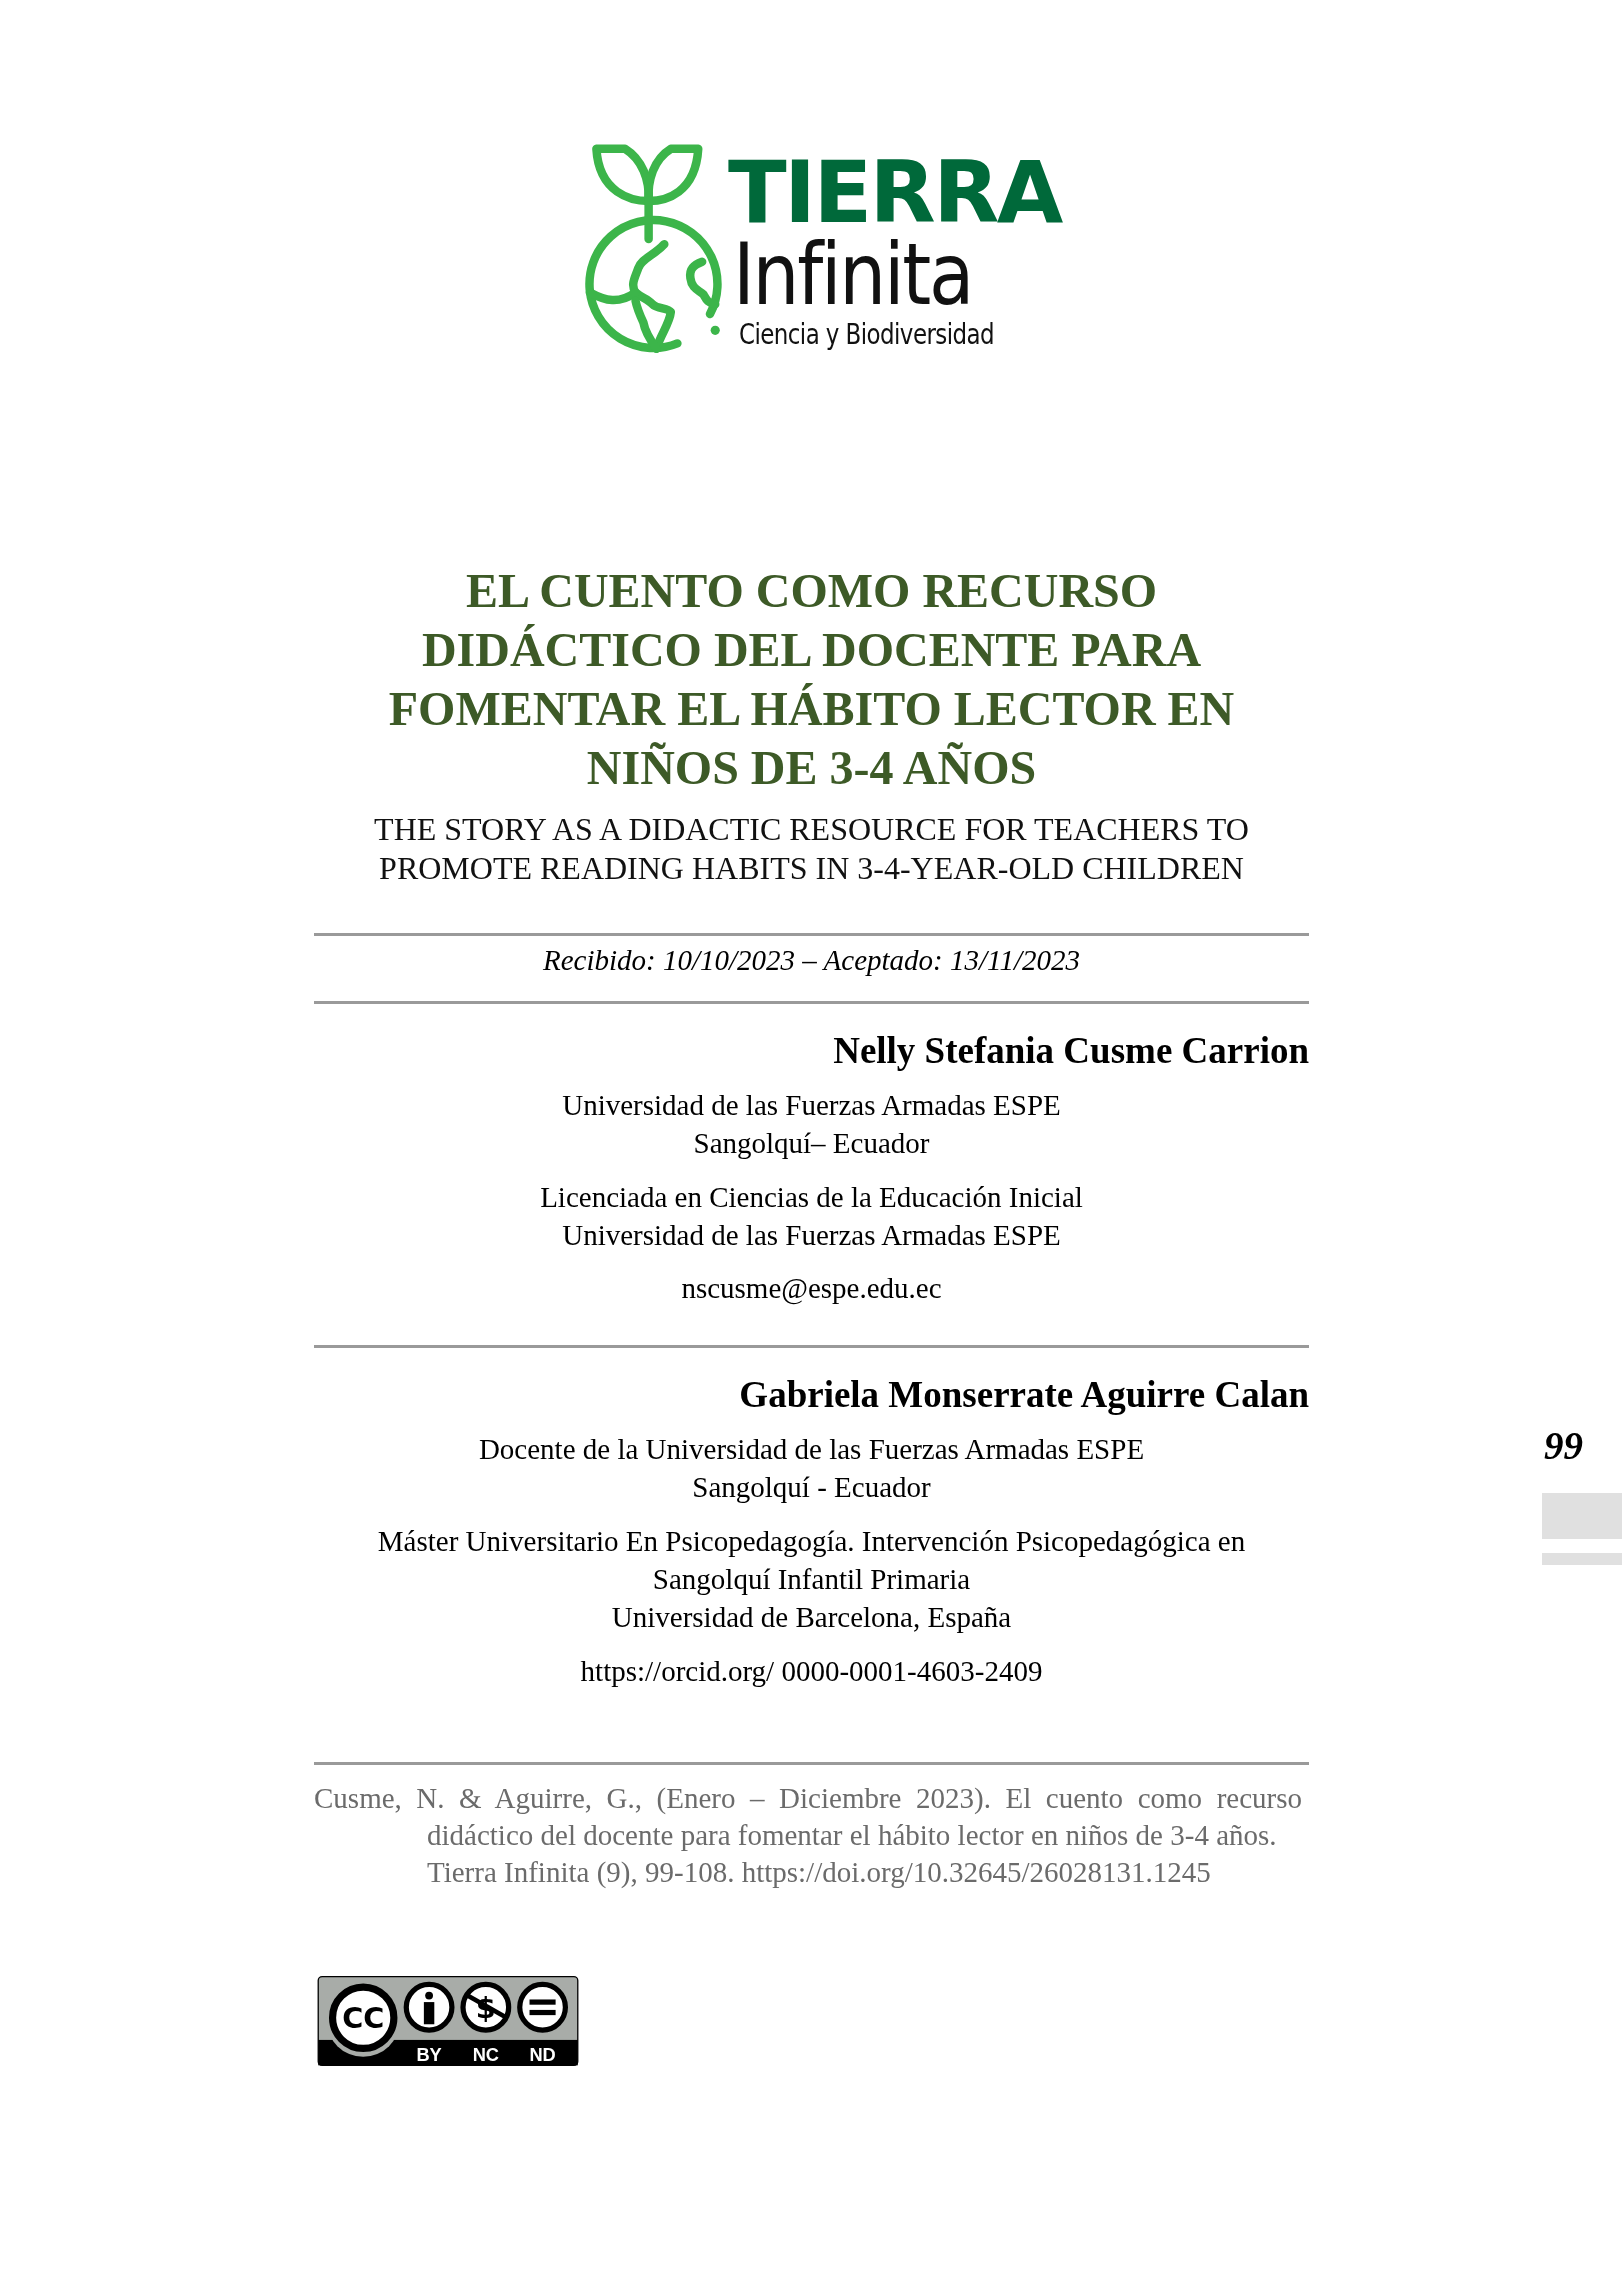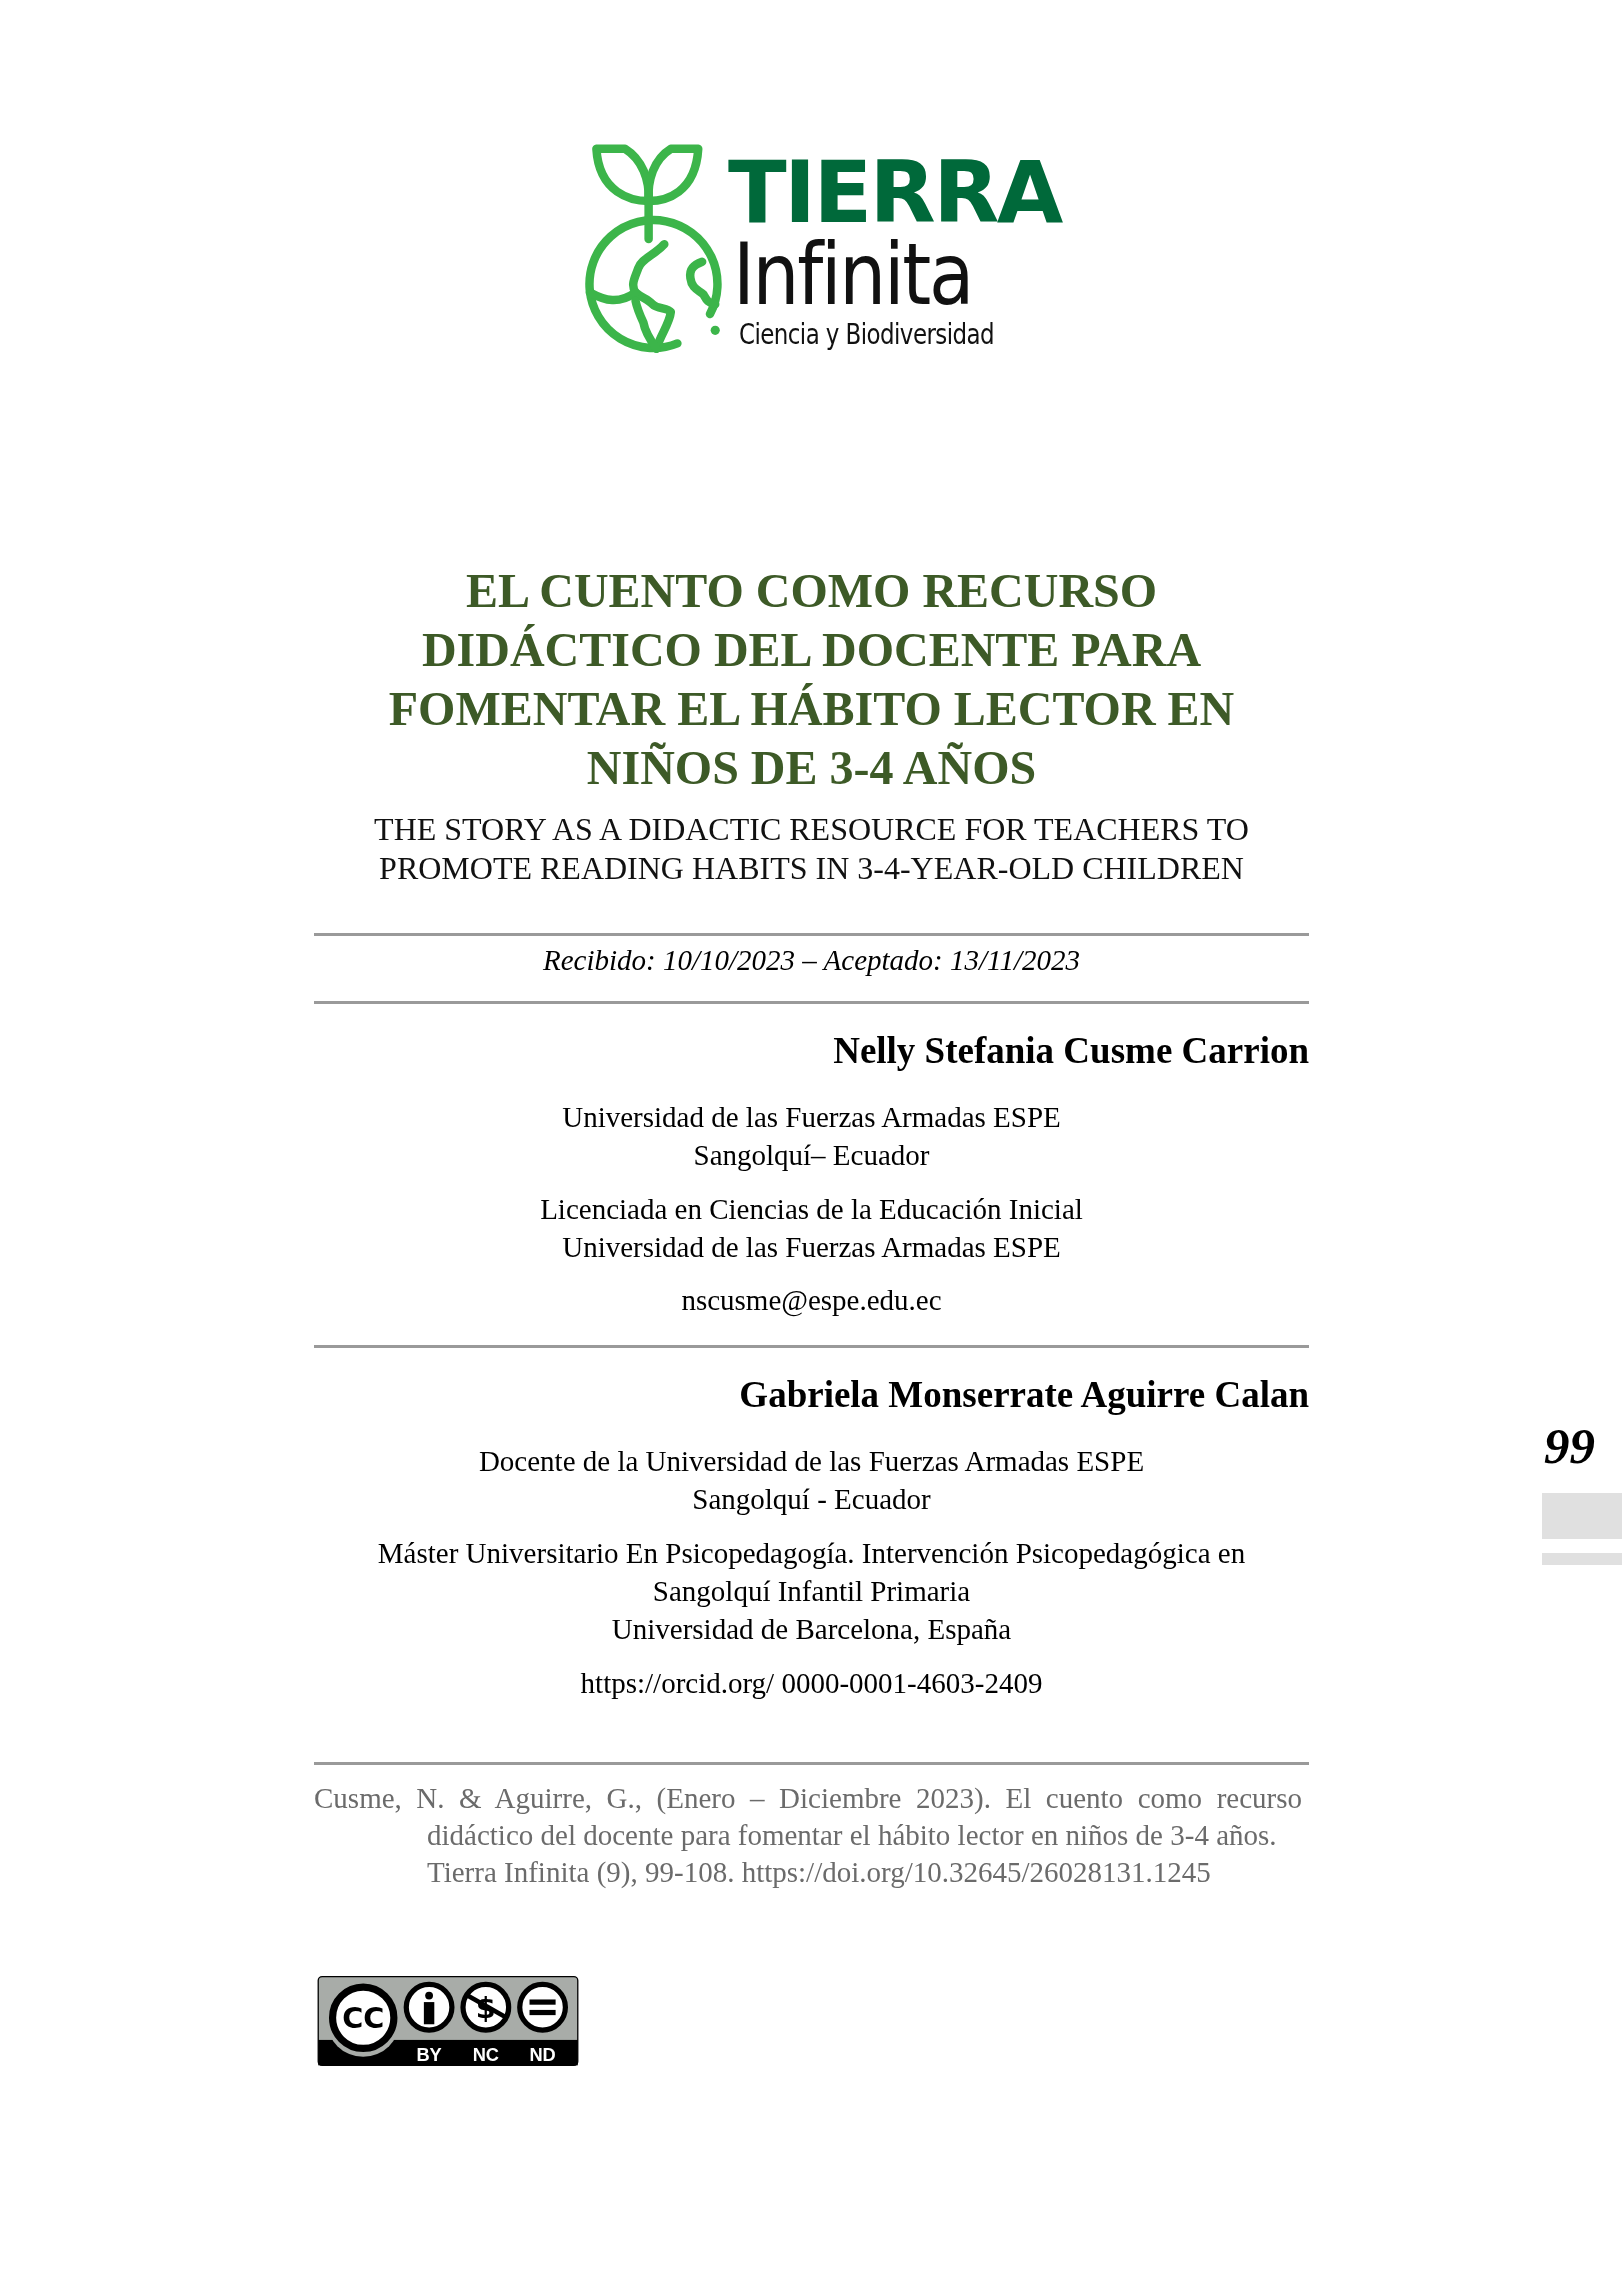--- a/index.html
+++ b/index.html
@@ -16,30 +16,30 @@
   .title { position:absolute; left:314px; top:561px; width:995px; text-align:center; color:#3d5a27; font-weight:bold; font-size:48px; line-height:59px; }
   .title div { white-space:nowrap; }
   .subtitle { position:absolute; left:314px; top:810px; width:995px; text-align:center; font-size:32px; line-height:39px; color:#111; }
   .subtitle div { white-space:nowrap; }
 
   .rule { position:absolute; left:314px; width:995px; height:3.3px; background:#9a9a9a; }
 
   .dates { position:absolute; left:314px; top:942px; width:995px; text-align:center; font-style:italic; font-size:29px; line-height:37px; }
 
   .author-name { position:absolute; left:314px; width:995px; text-align:right; font-weight:bold; font-size:37px; line-height:43px; }
-  .aff { position:absolute; left:314px; width:995px; text-align:center; font-size:29px; line-height:38px;margin-top:12px; }
+  .aff { position:absolute; left:314px; width:995px; text-align:center; font-size:29px; line-height:38px; }
   .aff div { white-space:nowrap; }
 
   .citation { position:absolute; left:314px; top:1780px; width:988px; font-size:29px; line-height:37px; color:#6b6b6b; text-align:justify; }
   .citation .l1 { text-align:justify; text-align-last:justify; white-space:nowrap; }
   .citation .ind { padding-left:113px; white-space:nowrap; }
 
   .cc-badge { position:absolute; left:317px; top:1976px; width:306px; height:90px; }
 
-  .page-num { position:absolute; left:1544px; top:1423px; font-style:italic; font-weight:bold; font-size:51px; line-height:46px; }
+  .page-num { position:absolute; left:1544px; top:1423px; font-style:italic; font-weight:bold; font-size:39px; line-height:46px; }
   .side-block1 { position:absolute; left:1542px; top:1493px; width:81px; height:46px; background:#e0e0e0; }
   .side-block2 { position:absolute; left:1542px; top:1553px; width:81px; height:11.8px; background:#e0e0e0; }
 </style>
 </head>
 <body>
 
 <div class="logo">
   <svg width="151" height="222" viewBox="0 0 230 340">
     <g fill="none" stroke="#3cb54a" stroke-width="13" stroke-linecap="round" stroke-linejoin="round">
 

